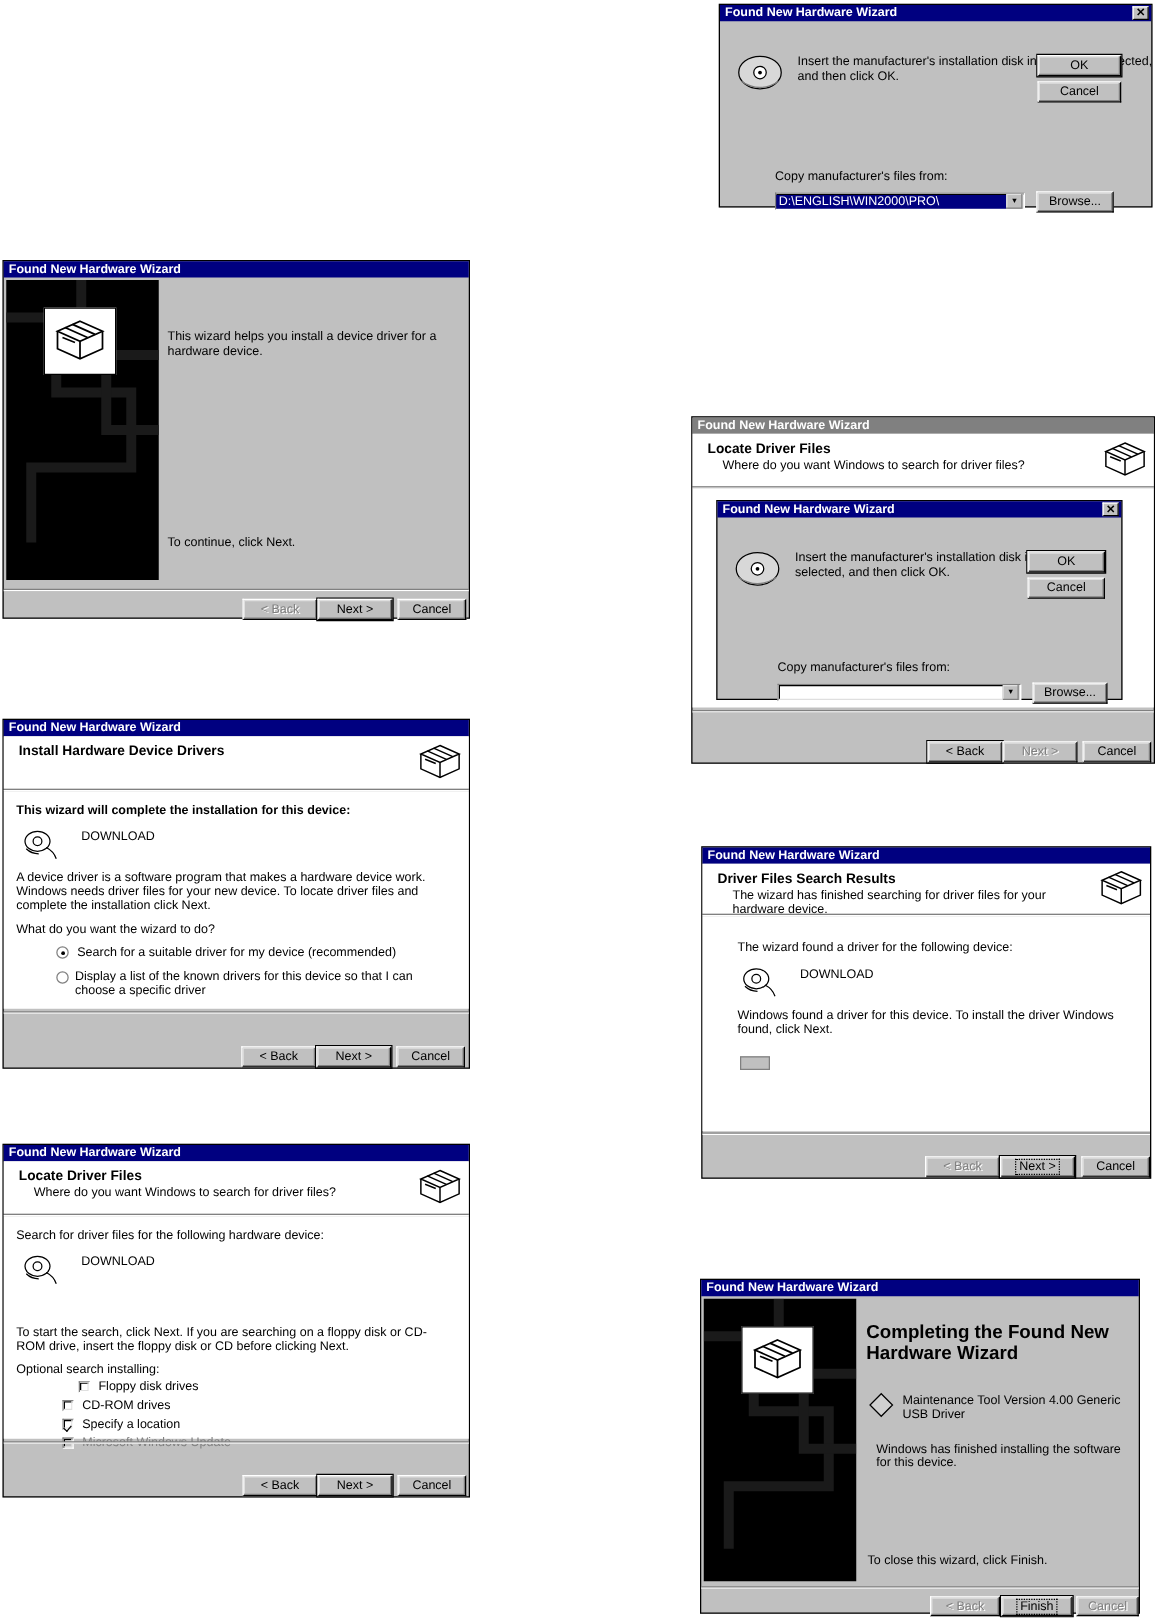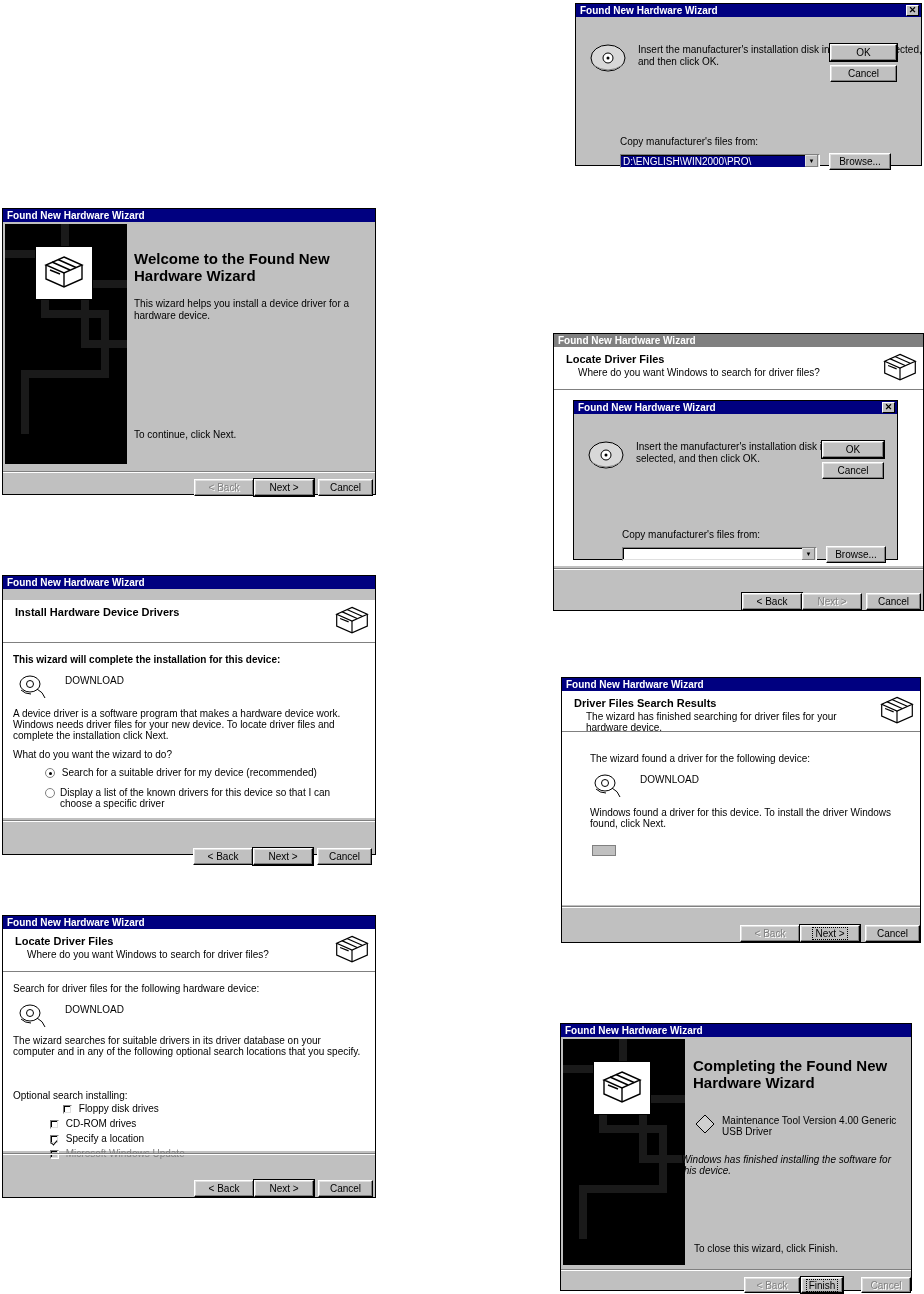--- a/index.html
+++ b/index.html
@@ -86,42 +86,41 @@
               <path d="M4 12 L4 26 L22 34 L40 26 L40 12"></path>
               <path d="M22 20 L22 34"></path>
               <path d="M10 9 L28 17"></path>
               <path d="M16 6.5 L34 14.5"></path>
               <path d="M8 17 L18 21"></path>
             </g>
           </svg>
       </div>
     </div>
     <div style="position:absolute;left:131px;top:28px;width:230px;">
-      <p class="bigtitle">Welcome to the Found New Hardware Wizard</p>
       <p style="font-size:10px;line-height:12px;margin:14px 0 0 0;">This wizard helps you install a device driver for a hardware device.</p>
     </div>
     <div style="position:absolute;left:131px;top:207px;font-size:10px;">To continue, click Next.</div>
     <div class="sep" style="position:absolute;left:0;top:249px;width:372px;"></div>
     <div class="btn disabled" style="position:absolute;left:191px;top:257px;width:60px;height:17px;">
         <span>&lt; Back</span>
       </div>
     <div class="btn default" style="position:absolute;left:251px;top:257px;width:60px;height:17px;">
         <span>Next &gt;</span>
       </div>
     <div class="btn" style="position:absolute;left:315px;top:257px;width:55px;height:17px;">
         <span>Cancel</span>
       </div>
   </div>
 </div>
 
 <div class="win" style="left:2px;top:575px;width:374px;height:280px;">
   <div class="titlebar">
     <div class="t">Found New Hardware Wizard</div>
   </div>
-  <div style="position:relative;height:250px;margin-top:11px;">
+  <div style="position:relative;height:250px;">
     <div class="hdr" style="position:absolute;left:0;top:0;width:372px;height:42px;">
       <div class="txt">
         <h2>Install Hardware Device Drivers</h2>
       </div>
       <div style="width:46px;display:flex;align-items:center;justify-content:center;">
         <svg width="38" height="34" viewBox="0 0 44 40">
             <g fill="none" stroke="#000" stroke-width="1.4">
               <path d="M22 4 L40 12 L22 20 L4 12 Z"></path>
               <path d="M4 12 L4 26 L22 34 L40 26 L40 12"></path>
               <path d="M22 20 L22 34"></path>
@@ -196,21 +195,21 @@
       <div style="position:absolute;left:10px;top:10px;">Search for driver files for the following hardware device:</div>
       <div style="position:absolute;left:14px;top:28px;width:32px;height:28px;">
         <svg width="32" height="28" viewBox="0 0 32 28">
             <ellipse cx="13" cy="12" rx="10" ry="8" fill="none" stroke="#000"></ellipse>
             <circle cx="13" cy="12" r="3.5" fill="none" stroke="#000"></circle>
             <path d="M20 17 q6 3 8 9" fill="none" stroke="#000"></path>
             <path d="M4 18 q4 4 10 4" fill="none" stroke="#000"></path>
           </svg>
       </div>
       <div style="position:absolute;left:62px;top:31px;">DOWNLOAD</div>
-      <div style="position:absolute;left:10px;top:62px;width:350px;line-height:11px;">The wizard searches for suitable drivers in its driver database on your computer and in any of the following optional search locations that you specify.</div>
+      <div style="position:absolute;left:10px;top:88px;width:350px;line-height:11px;">To start the search, click Next. If you are searching on a floppy disk or CD-ROM drive, insert the floppy disk or CD before clicking Next.</div>
       <div style="position:absolute;left:10px;top:117px;">Optional search installing:</div>
       <div style="position:absolute;left:47px;top:132px;padding-left:13px;">
         <span class="check"></span>
         <span style="position:relative;top:-2px;margin-left:4px;">Floppy disk drives</span>
       </div>
       <div style="position:absolute;left:47px;top:147px;">
         <span class="check"></span>
         <span style="position:relative;top:-2px;margin-left:4px;">CD-ROM drives</span>
       </div>
       <div style="position:absolute;left:47px;top:162px;">
@@ -389,27 +388,27 @@
     </div>
     <div style="position:absolute;left:132px;top:20px;width:210px;">
       <p class="bigtitle">Completing the Found New Hardware Wizard</p>
     </div>
     <div style="position:absolute;left:133px;top:76px;width:22px;height:22px;">
       <svg width="22" height="22" viewBox="0 0 22 22">
           <path d="M11 2 L20 11 L11 20 L2 11 Z" fill="#d0d0d0" stroke="#000"></path>
         </svg>
     </div>
     <div style="position:absolute;left:161px;top:78px;width:180px;font-size:10px;line-height:11px;">Maintenance Tool Version 4.00 Generic USB Driver</div>
-    <div style="position:absolute;left:120px;top:117px;width:210px;font-size:10px;line-height:11px;font-style:italic;">Windows has finished installing the software for this device.</div>
+    <div style="position:absolute;left:140px;top:117px;width:210px;font-size:10px;line-height:11px;">Windows has finished installing the software for this device.</div>
     <div style="position:absolute;left:133px;top:206px;font-size:10px;">To close this wizard, click Finish.</div>
     <div class="sep" style="position:absolute;left:0;top:232px;width:350px;"></div>
 
     <div class="btn disabled" style="position:absolute;left:183px;top:240px;width:56px;height:16px;">
         <span>&lt; Back</span>
       </div>
-    <div class="btn default focus" style="position:absolute;left:240px;top:240px;width:42px;height:16px;">
+    <div class="btn default focus" style="position:absolute;left:240px;top:240px;width:57px;height:16px;">
         <span>Finish</span>
       </div>
     <div class="btn disabled" style="position:absolute;left:300px;top:240px;width:50px;height:16px;">
         <span>Cancel</span>
       </div>
   </div>
 </div>
 
 </body></html>

